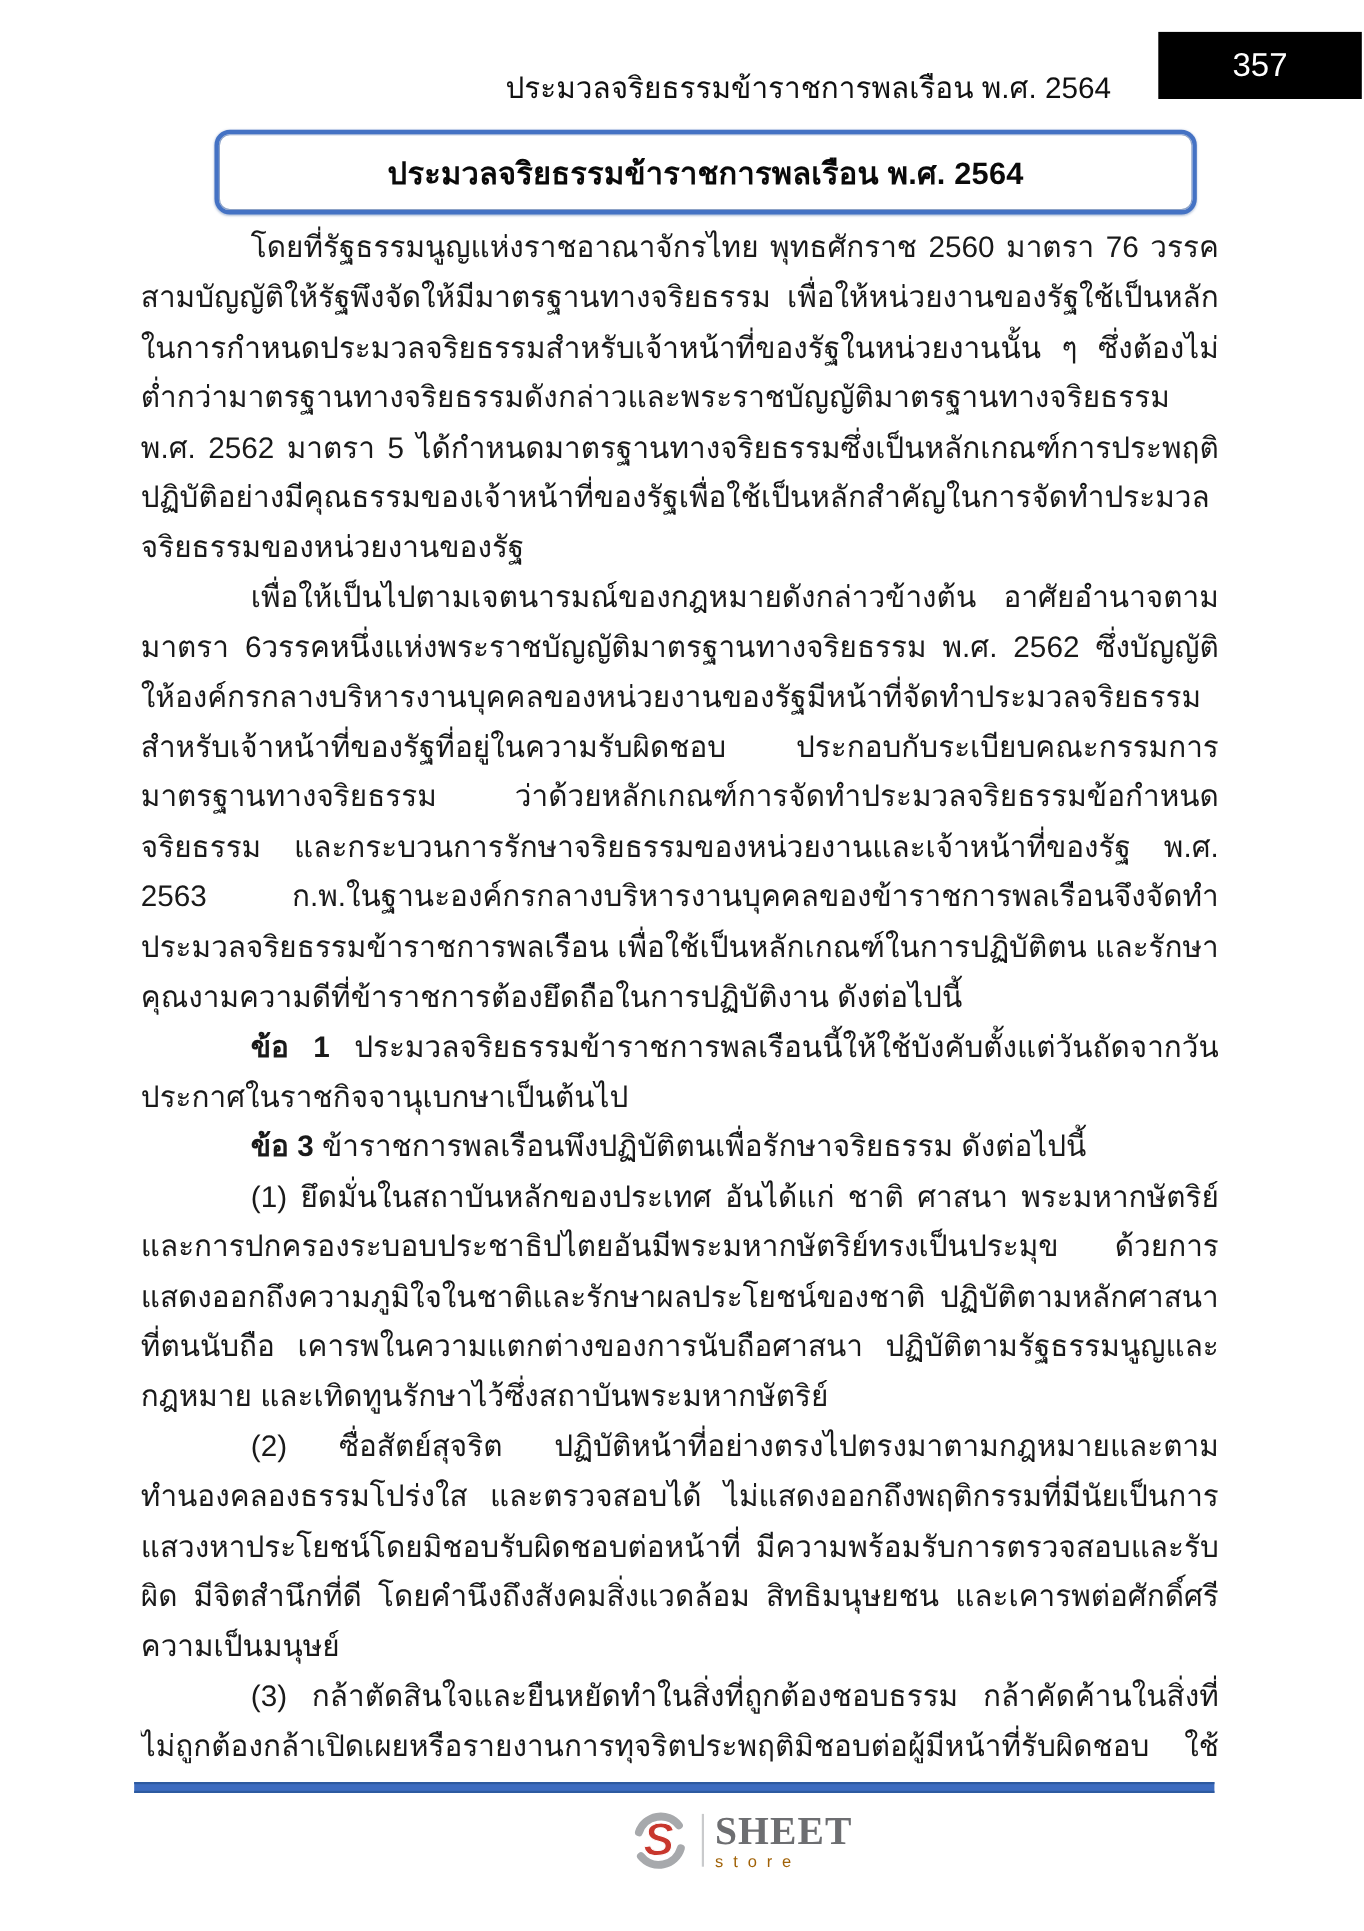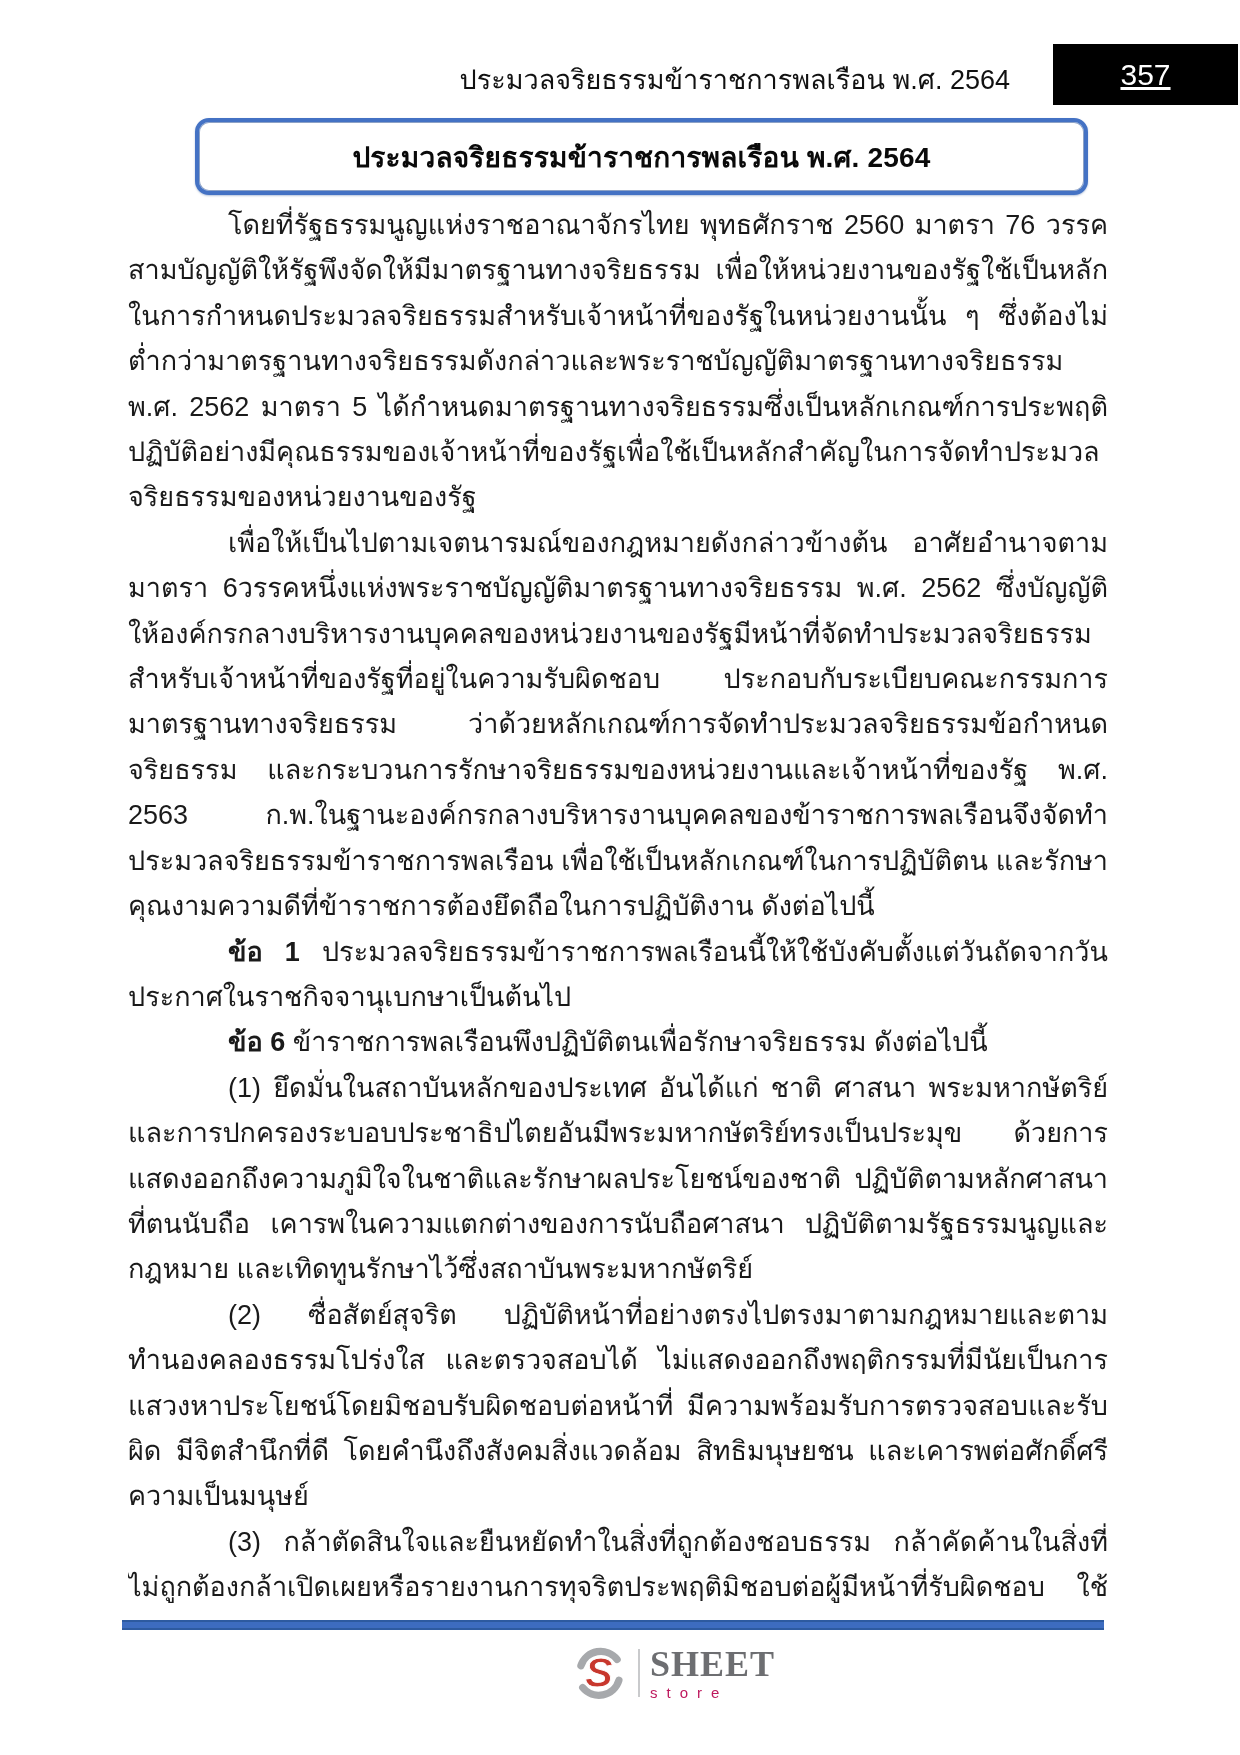--- a/index.html
+++ b/index.html
@@ -5,24 +5,23 @@
   html,body{margin:0;padding:0;}
   body{
     width:1240px;height:1755px;position:relative;background:#ffffff;
     font-family:"Liberation Sans",sans-serif;color:#1a1a1a;overflow:hidden;
   }
   .running-header{
     position:absolute;top:58px;left:400px;width:610px;
     text-align:right;font-size:27px;color:#111;white-space:nowrap;
   }
   .pagenum-box{
-    position:absolute;top:44px;left:1053px;width:185px;height:61px;
+    position:absolute;top:29px;left:1053px;width:185px;height:61px;
     background:#000000;color:#ffffff;display:flex;align-items:center;justify-content:center;
     font-size:30px;
-    text-decoration:underline;
   }
   .title-box{
     position:absolute;top:118px;left:195px;width:885px;height:69px;
     border:4px solid #4472C4;border-radius:14px;background:#ffffff;
     box-shadow:inset 0 0 0 1px rgba(47,85,151,.55), 0 1px 2px rgba(47,85,151,.35);
     display:flex;align-items:center;justify-content:center;
   }
   .title-box .doc-title{
     font-size:28px;font-weight:bold;color:#0a0a0a;letter-spacing:.2px;
   }
@@ -40,41 +39,41 @@
     position:absolute;top:1644px;left:570px;display:flex;align-items:center;gap:10px;
   }
   .logo-mark{width:58px;height:58px;display:block;}
   .logo-divider{width:2px;height:48px;background:#c9cacc;}
   .logo-text{display:flex;flex-direction:column;line-height:1;}
   .logo-sheet{
     font-size:36px;font-weight:bold;color:#6d6e71;letter-spacing:1px;
     font-family:Liberation Serif, serif;
   }
   .logo-store{
-    font-size:15px;color:#be185d;letter-spacing:9px;margin-top:3px;
+    font-size:15px;color:#a16207;letter-spacing:9px;margin-top:3px;
   }
 </style>
 </head>
 <body>
 
 <div class="running-header">ประมวลจริยธรรมข้าราชการพลเรือน พ.ศ. 2564</div>
 
 <div class="pagenum-box">
   <span>357</span>
 </div>
 
 <div class="title-box">
   <span class="doc-title">ประมวลจริยธรรมข้าราชการพลเรือน พ.ศ. 2564</span>
 </div>
 
 <div class="doc-body" id="doc-body">
     <p>โดยที่รัฐธรรมนูญแห่งราชอาณาจักรไทย พุทธศักราช 2560 มาตรา 76 วรรคสามบัญญัติให้รัฐ​พึงจัดให้มีมาตรฐานทางจริยธรรม เพื่อให้หน่วยงานของรัฐใช้เป็นหลักในการกำหนดประมวลจริยธรรม​สำหรับเจ้าหน้าที่ของรัฐในหน่วยงานนั้น ๆ ซึ่งต้องไม่ต่ำกว่ามาตรฐานทางจริยธรรมดังกล่าวและ​พระราชบัญญัติมาตรฐานทางจริยธรรม พ.ศ. 2562 มาตรา 5 ได้กำหนดมาตรฐานทางจริยธรรมซึ่งเป็น​หลักเกณฑ์การประพฤติปฏิบัติอย่างมีคุณธรรมของเจ้าหน้าที่ของรัฐเพื่อใช้เป็นหลักสำคัญในการจัดทำ​ประมวลจริยธรรมของหน่วยงานของรัฐ</p>
     <p>เพื่อให้เป็นไปตามเจตนารมณ์ของกฎหมายดังกล่าวข้างต้น อาศัยอำนาจตามมาตรา 6วรรคหนึ่ง​แห่งพระราชบัญญัติมาตรฐานทางจริยธรรม พ.ศ. 2562 ซึ่งบัญญัติให้องค์กรกลางบริหารงานบุคคลของ​หน่วยงานของรัฐมีหน้าที่จัดทำประมวลจริยธรรมสำหรับเจ้าหน้าที่ของรัฐที่อยู่ในความรับผิดชอบ ประกอบ​กับระเบียบคณะกรรมการมาตรฐานทางจริยธรรม ว่าด้วยหลักเกณฑ์การจัดทำประมวลจริยธรรม​ข้อกำหนดจริยธรรม และกระบวนการรักษาจริยธรรมของหน่วยงานและเจ้าหน้าที่ของรัฐ พ.ศ. 2563 ก.พ.​ในฐานะองค์กรกลางบริหารงานบุคคลของข้าราชการพลเรือนจึงจัดทำประมวลจริยธรรมข้าราชการพล​เรือน เพื่อใช้เป็นหลักเกณฑ์ในการปฏิบัติตน และรักษาคุณงามความดีที่ข้าราชการต้องยึดถือในการ​ปฏิบัติงาน ดังต่อไปนี้</p>
     <p><b>ข้อ 1</b> ประมวลจริยธรรมข้าราชการพลเรือนนี้ให้ใช้บังคับตั้งแต่วันถัดจากวันประกาศในราช​กิจจานุเบกษาเป็นต้นไป</p>
-    <p><b>ข้อ 6</b> ข้าราชการพลเรือนพึงปฏิบัติตนเพื่อรักษาจริยธรรม ดังต่อไปนี้</p>
+    <p><b>ข้อ 3</b> ข้าราชการพลเรือนพึงปฏิบัติตนเพื่อรักษาจริยธรรม ดังต่อไปนี้</p>
     <p>(1) ยึดมั่นในสถาบันหลักของประเทศ อันได้แก่ ชาติ ศาสนา พระมหากษัตริย์ และการปกครอง​ระบอบประชาธิปไตยอันมีพระมหากษัตริย์ทรงเป็นประมุข ด้วยการแสดงออกถึงความภูมิใจในชาติและ​รักษาผลประโยชน์ของชาติ ปฏิบัติตามหลักศาสนาที่ตนนับถือ เคารพในความแตกต่างของการนับถือ​ศาสนา ปฏิบัติตามรัฐธรรมนูญและกฎหมาย และเทิดทูนรักษาไว้ซึ่งสถาบันพระมหากษัตริย์</p>
     <p>(2) ซื่อสัตย์สุจริต ปฏิบัติหน้าที่อย่างตรงไปตรงมาตามกฎหมายและตามทำนองคลองธรรม​โปร่งใส และตรวจสอบได้ ไม่แสดงออกถึงพฤติกรรมที่มีนัยเป็นการแสวงหาประโยชน์โดยมิชอบรับผิดชอบ​ต่อหน้าที่ มีความพร้อมรับการตรวจสอบและรับผิด มีจิตสำนึกที่ดี โดยคำนึงถึงสังคมสิ่งแวดล้อม สิทธิ​มนุษยชน และเคารพต่อศักดิ์ศรีความเป็นมนุษย์</p>
     <p>(3) กล้าตัดสินใจและยืนหยัดทำในสิ่งที่ถูกต้องชอบธรรม กล้าคัดค้านในสิ่งที่ไม่ถูกต้องกล้า​เปิดเผยหรือรายงานการทุจริตประพฤติมิชอบต่อผู้มีหน้าที่รับผิดชอบ ใช้ดุลพินิจในการปฏิบัติหน้าที่โดย​ปราศจากอคติ และไม่ยอมกระทำในสิ่งที่ไม่เหมาะสมเพียงเพื่อรักษาประโยชน์หรือสถานภาพของตนเอง</p>
   </div>
 
 <div class="footer-line"></div>
 
 <div class="logo">
   <svg class="logo-mark" viewBox="0 0 64 64" aria-hidden="true">
     <path d="M12 24 A 23 23 0 0 1 52 17" fill="none" stroke="#a7a9ac" stroke-width="8" stroke-linecap="round"></path>

